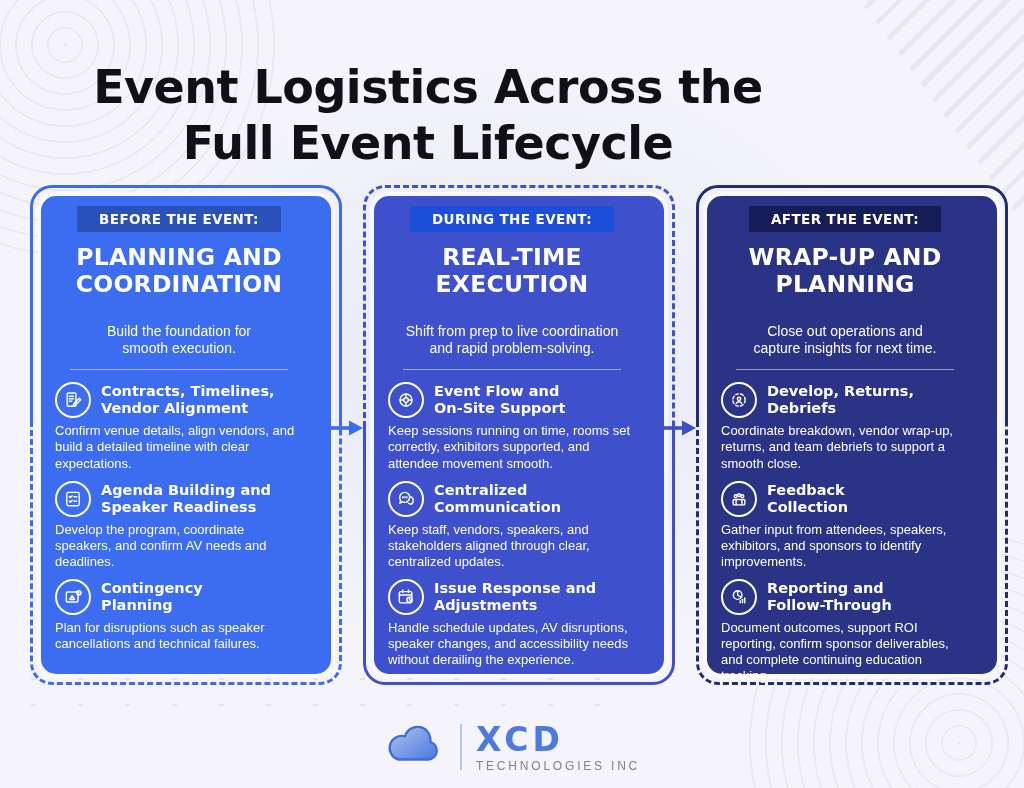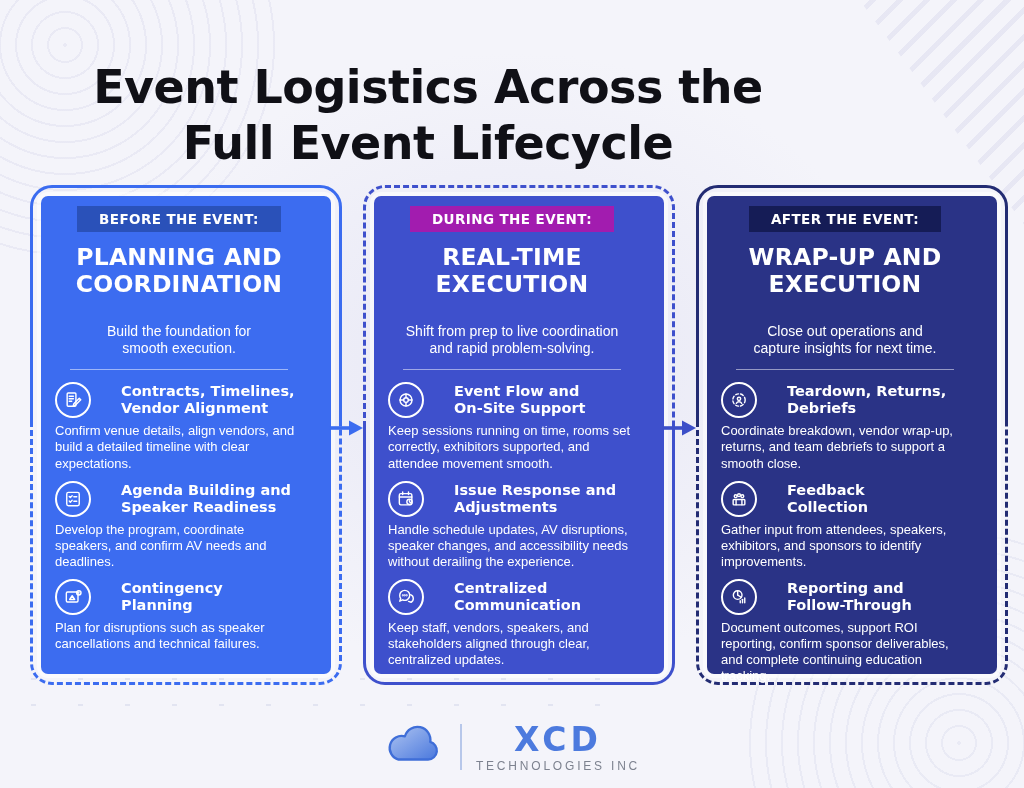--- a/index.html
+++ b/index.html
@@ -30,57 +30,57 @@
   .col1{left:30px;}  .col2{left:363px;}  .col3{left:696px;}
 
   .outline{position:absolute;inset:0;border-radius:22px;}
   .col1 .outline-a{border:3px solid #3b6cf0;clip-path:inset(0 0 52% 0);}
   .col1 .outline-b{border:3px dashed #3b6cf0;clip-path:inset(48% 0 0 0);}
   .col2 .outline-a{border:3px dashed #3e50cc;clip-path:inset(0 0 52% 0);}
   .col2 .outline-b{border:3px solid #3e50cc;clip-path:inset(48% 0 0 0);}
   .col3 .outline-a{border:3px solid #232c73;clip-path:inset(0 0 52% 0);}
   .col3 .outline-b{border:3px dashed #232c73;clip-path:inset(48% 0 0 0);}
 
-  .card{position:absolute;left:11px;top:11px;right:11px;bottom:11px;border-radius:7px;
+  .card{position:absolute;left:11px;top:11px;right:11px;bottom:11px;border-radius:15px;
     padding:10px 28px 0 14px;box-sizing:border-box;color:#fff;
     box-shadow:0 0 0 4px rgba(255,255,255,.55);}
   .col1 .card{background:#3c6cf0;}
   .col2 .card{background:#3e50cc;}
   .col3 .card{background:#2a3386;}
 
   .badge{display:block;width:fit-content;margin:0 auto;padding:5px 22px;
     font-family:"DejaVu Sans","Liberation Sans",sans-serif;font-weight:700;font-size:13.5px;
     letter-spacing:.4px;color:#fff;}
   .col1 .badge{background:#2a51b9;}
-  .col2 .badge{background:#a21caf;text-align:right;}
+  .col2 .badge{background:#1d4ed8;text-align:right;}
   .col3 .badge{background:#151c56;}
 
   .heading{margin-top:12px;text-align:center;font-family:"DejaVu Sans","Liberation Sans",sans-serif;
     font-weight:700;font-size:23.5px;line-height:1.16;letter-spacing:.2px;white-space:pre-line;}
   .subtitle{margin-top:24px;text-align:center;font-size:14px;line-height:1.28;white-space:pre-line;}
   .divider{width:88%;height:1px;background:rgba(255,255,255,.5);margin:11px auto 12px auto;}
 
   .section{margin-bottom:9px;}
   .sec-head{display:flex;align-items:center;gap:10px;}
   .sec-icon{width:36px;height:36px;flex:0 0 36px;border:2px solid #fff;border-radius:50%;
     display:flex;align-items:center;justify-content:center;box-sizing:border-box;}
   .sec-icon svg{stroke:#fff;fill:none;stroke-width:1.7;stroke-linecap:round;stroke-linejoin:round;}
   .sec-title{font-family:"DejaVu Sans","Liberation Sans",sans-serif;font-weight:700;
-    font-size:14.5px;line-height:1.18;white-space:pre-line;margin-left:20px;}
+    font-size:14.5px;line-height:1.18;white-space:pre-line;}
   .sec-body{margin-top:5px;font-size:13px;line-height:1.24;}
 
   
   .arrow{position:absolute;top:419px;width:34px;height:18px;}
   .arrow1{left:329px;}  .arrow2{left:662px;}
 
   
   .footer{position:absolute;left:0;bottom:16px;width:1024px;display:flex;
     align-items:center;justify-content:center;gap:14px;}
   .logo-divider{width:2px;height:46px;background:#b7c7ea;}
-  .brand-text{display:flex;flex-direction:column;line-height:1;align-items:center;}
+  .brand-text{display:flex;flex-direction:column;line-height:1;}
   .brand-name{font-family:"DejaVu Sans","Liberation Sans",sans-serif;font-weight:800;
     font-size:33px;color:#4c7ade;letter-spacing:4px;}
   .brand-sub{margin-top:4px;font-size:12px;letter-spacing:2.8px;color:#7d828f;}
 </style>
 </head>
 <body>
 
 <div class="page">
 
   <div class="deco deco-blob"></div>
@@ -181,74 +181,74 @@
           <div class="sec-title">Event Flow and
 On-Site Support</div>
         </div>
         <div class="sec-body">Keep sessions running on time, rooms set correctly, exhibitors supported, and attendee movement smooth.</div>
       </div>
 
       <div class="section">
         <div class="sec-head">
           <span class="sec-icon">
             <svg width="20" height="20" viewBox="0 0 24 24">
+                <path d="M4.5 10a6 6 0 0 1 12 0 6 6 0 0 1-8.6 5.4L4.5 17l1.1-3.2A6 6 0 0 1 4.5 10z"></path>
+                <circle cx="8.2" cy="10" r=".4"></circle>
+                <circle cx="10.5" cy="10" r=".4"></circle>
+                <circle cx="12.8" cy="10" r=".4"></circle>
+                <path d="M17.5 9.2a5 5 0 0 1 .6 9.1l-3-1"></path>
+              </svg>
+          </span>
+          <div class="sec-title">Centralized
+Communication</div>
+        </div>
+        <div class="sec-body">Keep staff, vendors, speakers, and stakeholders aligned through clear, centralized updates.</div>
+      </div>
+
+      <div class="section">
+        <div class="sec-head">
+          <span class="sec-icon">
+            <svg width="20" height="20" viewBox="0 0 24 24">
                 <rect x="4" y="5.5" width="15" height="13.5" rx="1.8"></rect>
                 <line x1="4" y1="9.5" x2="19" y2="9.5"></line>
                 <line x1="8" y1="3.5" x2="8" y2="6.5"></line>
                 <line x1="15" y1="3.5" x2="15" y2="6.5"></line>
                 <circle cx="16.2" cy="15.4" r="3.2"></circle>
                 <polyline points="16.2,13.9 16.2,15.4 17.4,16.2"></polyline>
               </svg>
           </span>
           <div class="sec-title">Issue Response and
 Adjustments</div>
         </div>
         <div class="sec-body">Handle schedule updates, AV disruptions, speaker changes, and accessibility needs without derailing the experience.</div>
       </div>
-
-      <div class="section">
-        <div class="sec-head">
-          <span class="sec-icon">
-            <svg width="20" height="20" viewBox="0 0 24 24">
-                <path d="M4.5 10a6 6 0 0 1 12 0 6 6 0 0 1-8.6 5.4L4.5 17l1.1-3.2A6 6 0 0 1 4.5 10z"></path>
-                <circle cx="8.2" cy="10" r=".4"></circle>
-                <circle cx="10.5" cy="10" r=".4"></circle>
-                <circle cx="12.8" cy="10" r=".4"></circle>
-                <path d="M17.5 9.2a5 5 0 0 1 .6 9.1l-3-1"></path>
-              </svg>
-          </span>
-          <div class="sec-title">Centralized
-Communication</div>
-        </div>
-        <div class="sec-body">Keep staff, vendors, speakers, and stakeholders aligned through clear, centralized updates.</div>
-      </div>
     </div>
   </div>
 
   <div class="column col3">
     <div class="outline outline-a"></div>
     <div class="outline outline-b"></div>
     <div class="card">
       <span class="badge">AFTER THE EVENT:</span>
       <div class="heading">WRAP-UP AND
-EXECUTION</div>
+PLANNING</div>
       <div class="subtitle">Close out operations and
 capture insights for next time.</div>
       <div class="divider"></div>
 
       <div class="section">
         <div class="sec-head">
           <span class="sec-icon">
             <svg width="20" height="20" viewBox="0 0 24 24">
                 <circle cx="12" cy="12" r="7.4" stroke-dasharray="3.4 2.6"></circle>
                 <circle cx="12" cy="10.6" r="2"></circle>
                 <path d="M8.8 16a3.6 3.6 0 0 1 6.4 0"></path>
               </svg>
           </span>
-          <div class="sec-title">Teardown, Returns,
+          <div class="sec-title">Develop, Returns,
 Debriefs</div>
         </div>
         <div class="sec-body">Coordinate breakdown, vendor wrap-up, returns, and team debriefs to support a smooth close.</div>
       </div>
 
       <div class="section">
         <div class="sec-head">
           <span class="sec-icon">
             <svg width="20" height="20" viewBox="0 0 24 24">
                 <circle cx="8" cy="8.6" r="1.7"></circle>

